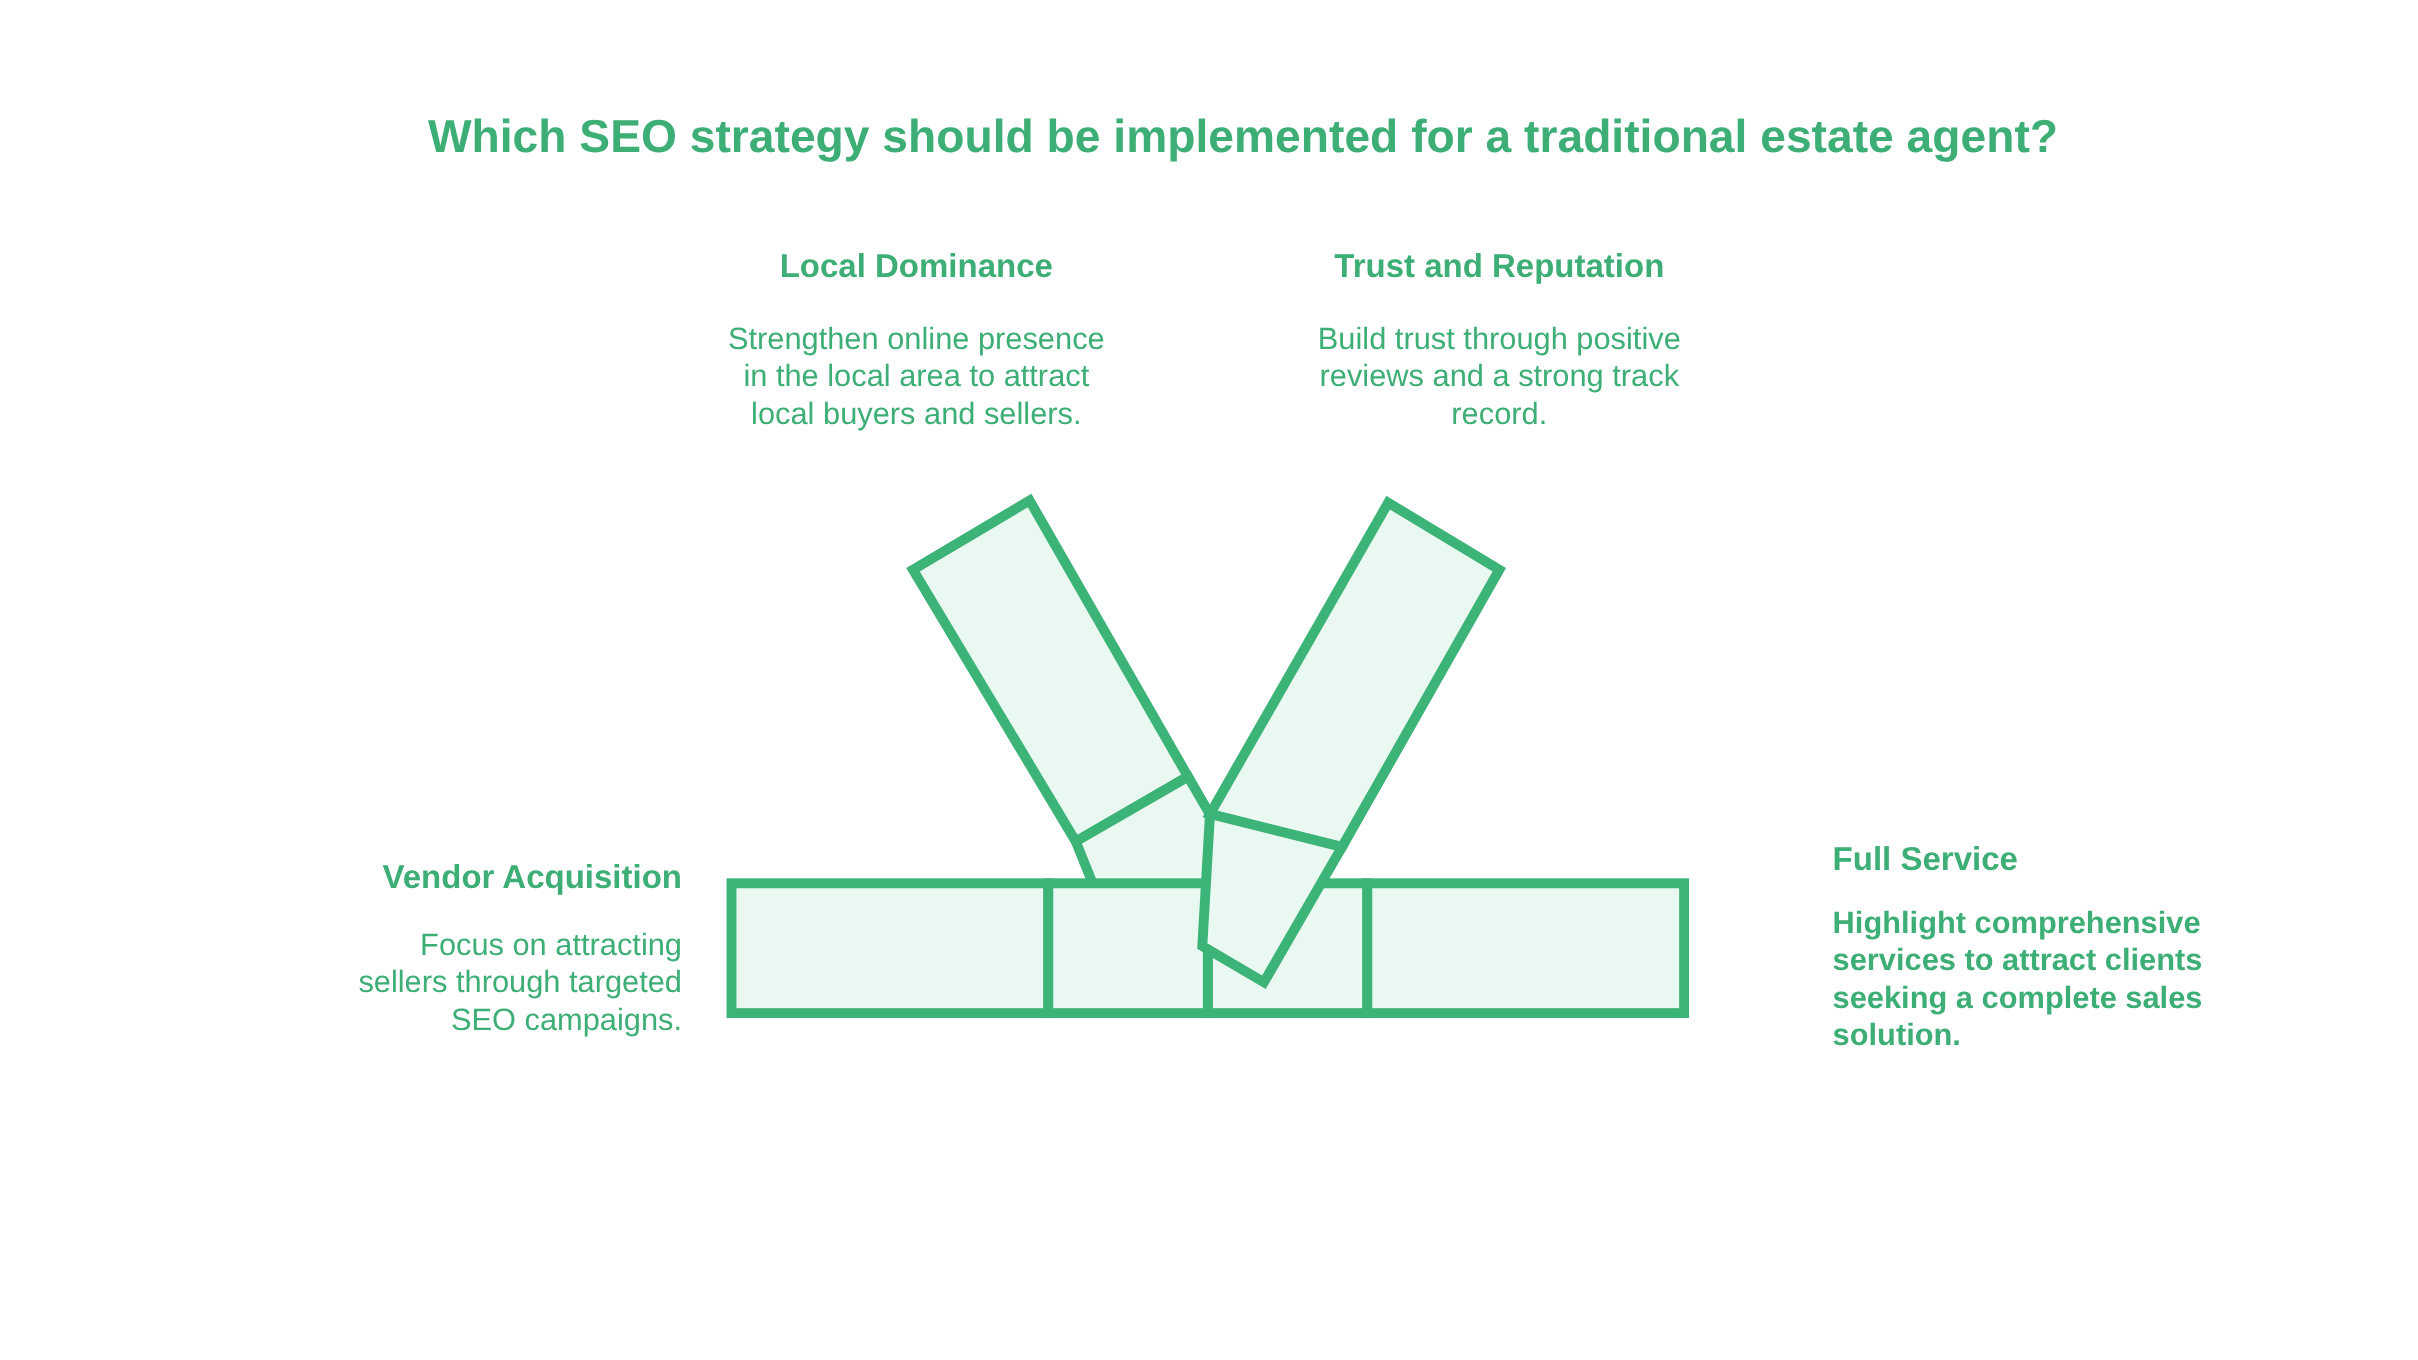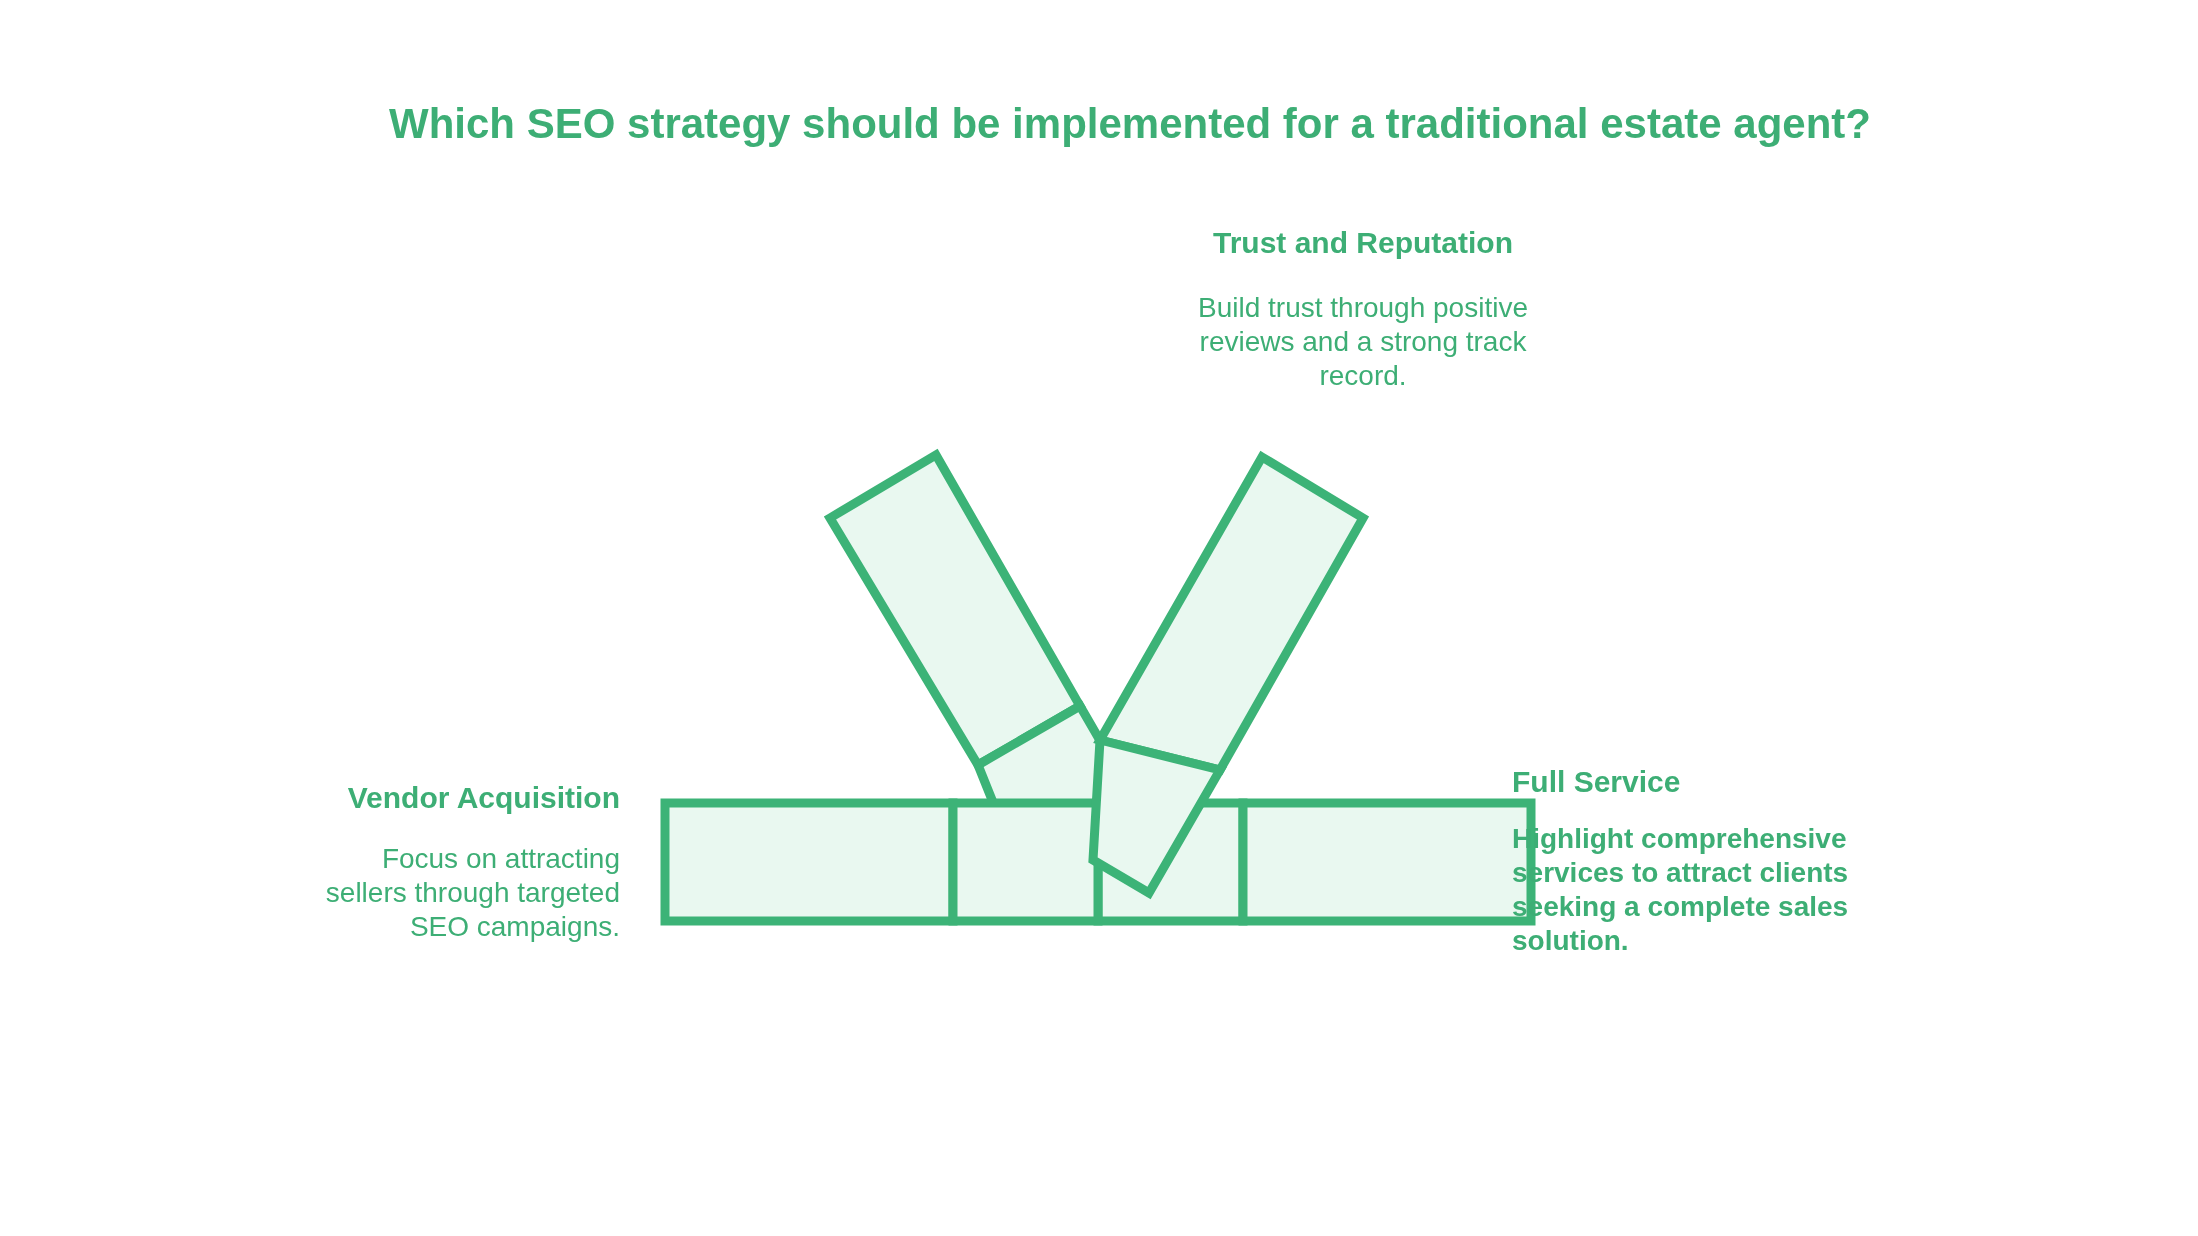--- a/index.html
+++ b/index.html
@@ -22,21 +22,21 @@
   .block .b{font-size:28px;line-height:34px;white-space:pre-line;margin:0;}
   .block.center{text-align:center;}
   .block.right{text-align:right;}
   .block.left{text-align:left;}
   .blk-local{left:583px;top:225px;width:500px;}
   .blk-local .b{margin-top:30px;}
   .blk-trust{left:1113px;top:225px;width:500px;}
   .blk-trust .b{margin-top:30px;}
   .blk-vendor{left:170px;top:780px;width:450px;}
   .blk-vendor .b{margin-top:26px;}
-  .blk-full{left:1512px;top:764px;width:460px;}
+  .blk-full{left:1666px;top:764px;width:460px;}
   .blk-full .b{margin-top:22px;font-weight:bold;}
 </style>
 </head>
 <body>
 
 <div class="page">
 
   <h1 class="title">Which SEO strategy should be implemented for a traditional estate agent?</h1>
 
   <svg class="diagram" viewBox="0 0 2198 1236" xmlns="http://www.w3.org/2000/svg" aria-hidden="true">
@@ -49,20 +49,26 @@
     <polygon class="shape" points="978,765 1080,706 1153,832 1033,902"></polygon>
 
     <rect class="shape" x="953" y="803" width="145" height="118"></rect>
 
     <polygon class="shape" points="1262,457 1363,518 1220,770 1100,740"></polygon>
     <polygon class="shape" points="1100,740 1220,770 1149,893 1093,860"></polygon>
 
     <rect class="shape" x="1243" y="803" width="288" height="118"></rect>
   </svg>
 
+  <div class="block center blk-local">
+    <div class="h">Local Dominance</div>
+    <div class="b">Strengthen online presence
+in the local area to attract
+local buyers and sellers.</div>
+  </div>
 
   <div class="block center blk-trust">
     <div class="h">Trust and Reputation</div>
     <div class="b">Build trust through positive
 reviews and a strong track
 record.</div>
   </div>
 
   <div class="block right blk-vendor">
     <div class="h">Vendor Acquisition</div>

